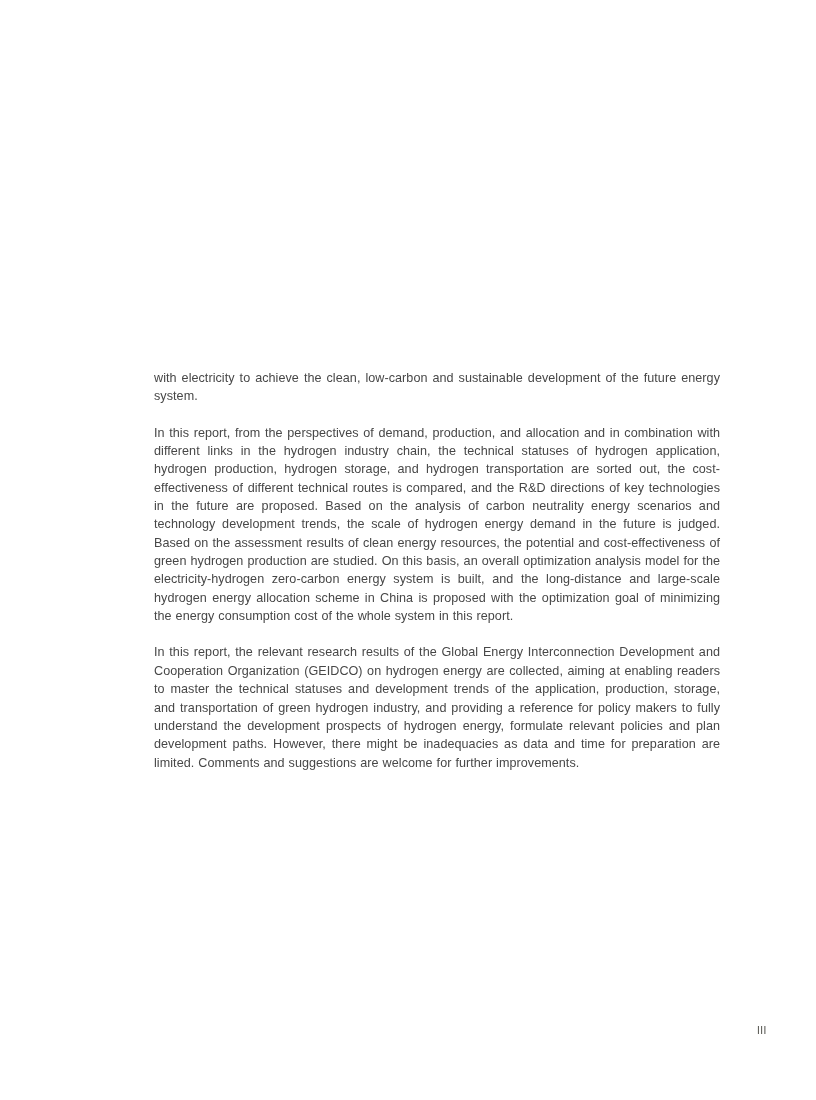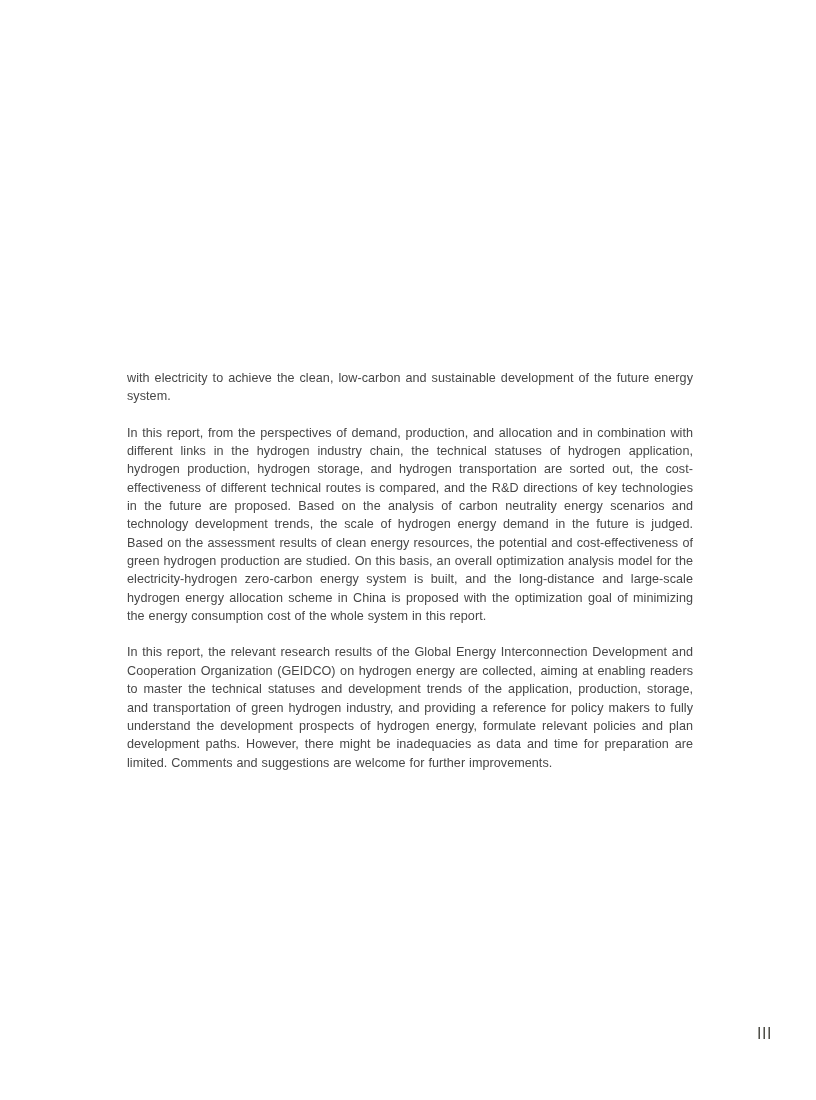--- a/index.html
+++ b/index.html
@@ -10,42 +10,42 @@
   .page {
     position: relative;
     width: 816px;
     height: 1100px;
     background: #ffffff;
     overflow: hidden;
     font-family: "Liberation Sans", "DejaVu Sans", sans-serif;
   }
   .text-block {
     position: absolute;
-    left: 127px;
+    left: 154px;
     top: 369px;
     width: 566px;
   }
   .text-block p {
     margin: 0 0 18px 0;
     font-size: 12.6px;
     line-height: 18.35px;
     color: #474747;
     text-align: justify;
     text-justify: inter-word;
     letter-spacing: 0.05px;
     word-spacing: 0.4px;
   }
   .text-block p:last-child {
     margin-bottom: 8px;
   }
   .page-number {
     position: absolute;
     left: 757px;
     top: 1025px;
-    font-size: 16px;
+    font-size: 10px;
     color: #4a4a44;
     letter-spacing: 0.5px;
   }
 </style>
 </head>
 <body>
 
 <div class="page">
   <div class="text-block">
     <p>with electricity to achieve the clean, low-carbon and sustainable development of the future energy system.</p>

